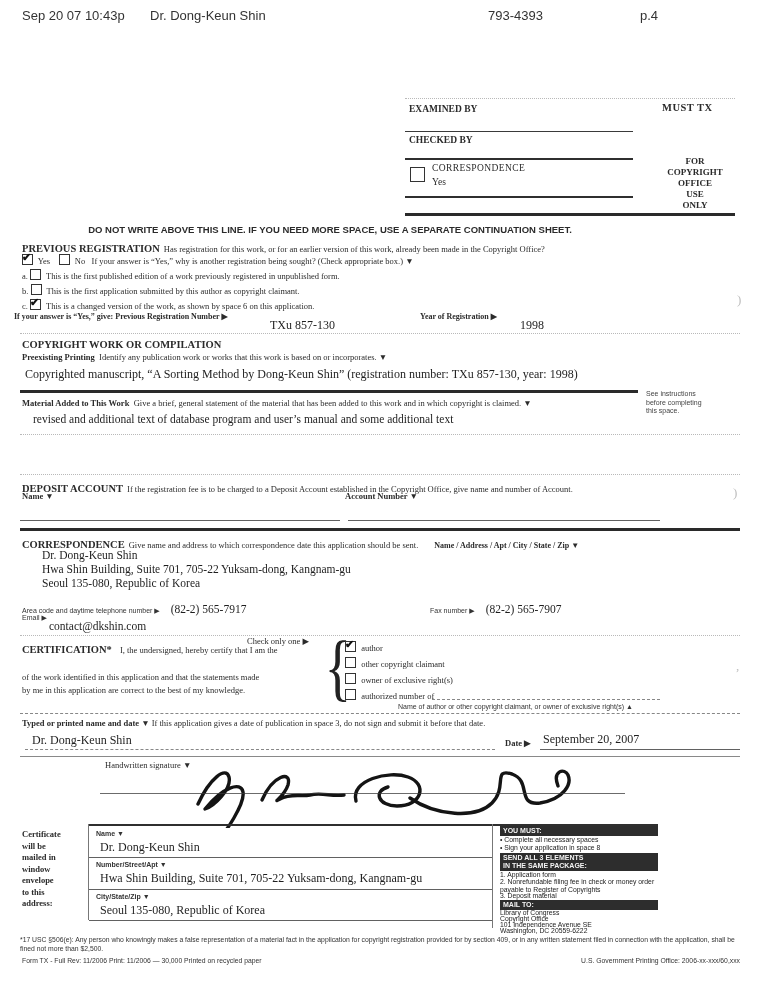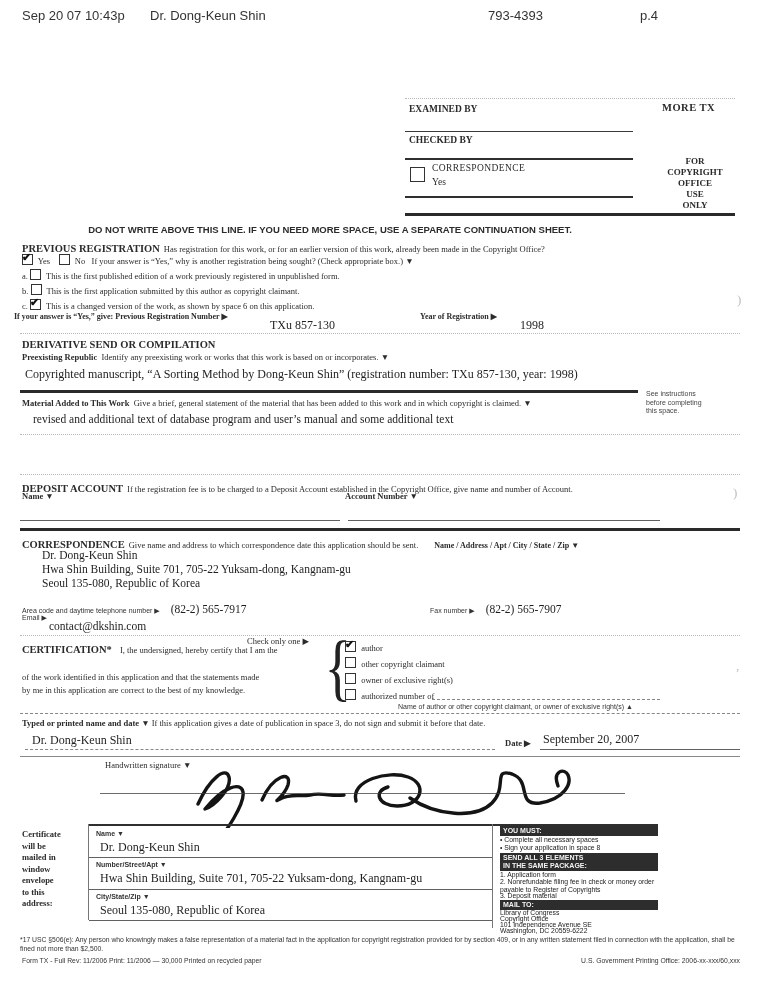--- a/index.html
+++ b/index.html
@@ -35,21 +35,21 @@
 
 
 <div class="abs sans t13" style="left:22px;top:8px;color:#333">Sep 20 07 10:43p</div>
 <div class="abs sans t13" style="left:150px;top:8px;color:#333">Dr. Dong-Keun Shin</div>
 <div class="abs sans t13" style="left:488px;top:8px;color:#333">793-4393</div>
 <div class="abs sans t13" style="left:640px;top:8px;color:#333">p.4</div>
 
 
 <div class="abs dot" style="left:405px;top:98px;width:330px"></div>
 <div class="abs t95 b" style="left:409px;top:104px">EXAMINED BY</div>
-<div class="abs t105 b" style="left:662px;top:102px;letter-spacing:.5px">MORE TX</div>
+<div class="abs t105 b" style="left:662px;top:102px;letter-spacing:.5px">MUST TX</div>
 <div class="abs hl" style="left:405px;top:131px;width:228px"></div>
 <div class="abs t95 b" style="left:409px;top:135px">CHECKED BY</div>
 <div class="abs hl2" style="left:405px;top:158px;width:228px"></div>
 <span class="abs cb" style="left:410px;top:167px;width:13px;height:13px"></span>
 <div class="abs t95" style="left:432px;top:163px;letter-spacing:.4px">CORRESPONDENCE</div>
 <div class="abs t95" style="left:432px;top:177px">Yes</div>
 <div class="abs hl2" style="left:405px;top:196px;width:228px"></div>
 <div class="abs t9 b pre" style="left:650px;top:156px;width:90px;text-align:center;line-height:11px">FOR
 COPYRIGHT
 OFFICE
@@ -90,24 +90,24 @@
   <span class="cb checked"></span>
   <span>This is a changed version of the work, as shown by space 6 on this application.</span>
 </div>
 <div class="abs t8 b" style="left:14px;top:312px">If your answer is “Yes,” give: Previous Registration Number ▶</div>
 <div class="abs t12 entry" style="left:270px;top:318px">TXu 857-130</div>
 <div class="abs t8 b" style="left:420px;top:312px">Year of Registration ▶</div>
 <div class="abs t12 entry" style="left:520px;top:318px">1998</div>
 <div class="abs dot" style="left:20px;top:333px;width:720px"></div>
 
 
-<div class="abs t105 b" style="left:22px;top:339px">DERIVATIVE SEND OR COMPILATION</div>
+<div class="abs t105 b" style="left:22px;top:339px">COPYRIGHT WORK OR COMPILATION</div>
 <div class="abs t85" style="left:22px;top:352px">
-  <span class="b">Preexisting Republic</span>&nbsp;
-  <span>Identify any preexisting work or works that this work is based on or incorporates. ▼</span>
+  <span class="b">Preexisting Printing</span>&nbsp;
+  <span>Identify any publication work or works that this work is based on or incorporates. ▼</span>
 </div>
 <div class="abs t12 entry" style="left:25px;top:367px">Copyrighted manuscript, “A Sorting Method by Dong-Keun Shin” (registration number: TXu 857-130,  year: 1998)</div>
 <div class="abs hl3" style="left:20px;top:390px;width:618px"></div>
 <div class="abs sans t7 pre" style="left:646px;top:390px;line-height:8.5px;color:#444">See instructions
 before completing
 this space.</div>
 <div class="abs t85" style="left:22px;top:398px;width:615px">
   <span class="b">Material Added to This Work</span>&nbsp;
   <span>Give a brief, general statement of the material that has been added to this work and in which copyright is claimed. ▼</span>
 </div>

